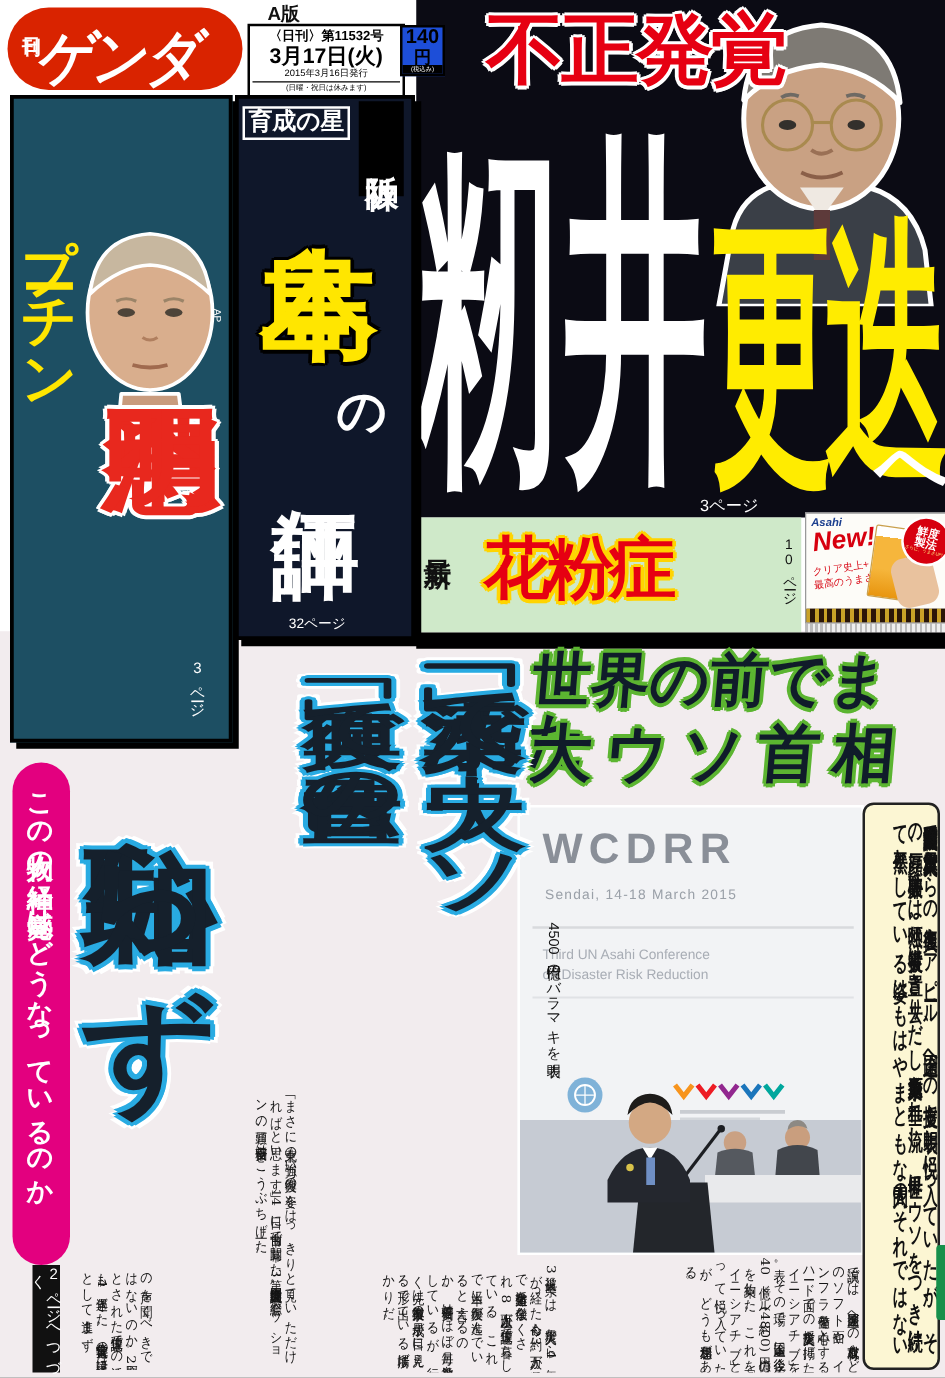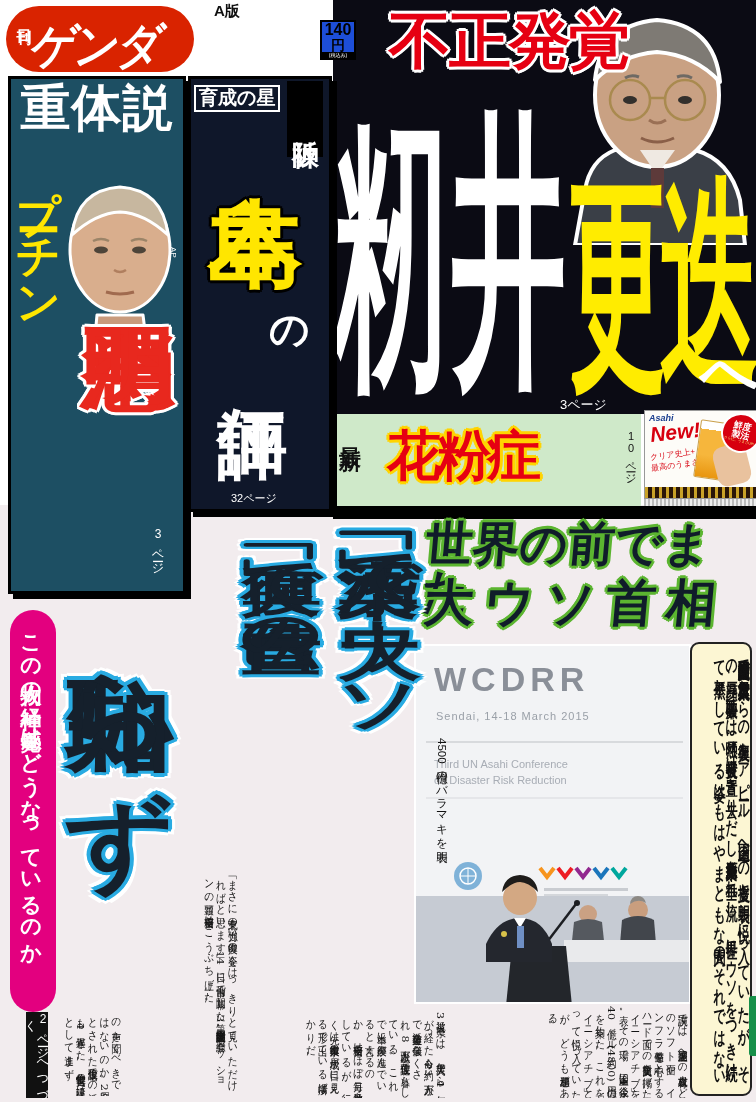--- a/index.html
+++ b/index.html
@@ -67,28 +67,33 @@
   <div class="abs b9" style="left:660px;top:172px;font-size:120px;line-height:1;color:#ffec00;transform:scale(0.83,1.85);transform-origin:top left;z-index:3;">迭</div>
   <div class="abs b9" style="left:700px;top:342px;font-size:58px;line-height:1;color:#fff;z-index:4;">へ</div>
   <div class="abs" style="left:560px;top:396px;font-size:13px;color:#fff;z-index:3;">3ページ</div>
 
   <div class="abs" style="left:6px;top:6px;width:188px;height:66px;background:#d92300;border-radius:34px;z-index:2;">
     <div class="abs" style="left:12px;top:12px;width:16px;font-size:15px;font-weight:900;color:#fff;line-height:1.3;writing-mode:vertical-rl;text-orientation:upright;">日刊</div>
     <div class="abs b9" style="left:32px;top:8px;font-size:44px;color:#fff;transform:skewX(-10deg) scaleY(1.1);transform-origin:left top;letter-spacing:-2px;">ゲンダイ</div>
   </div>
 
   <div class="abs" style="left:214px;top:2px;font-size:15px;font-weight:bold;color:#111;z-index:2;">A版</div>
+  <div class="abs" style="left:198px;top:19px;width:122px;background:#fff;border:2px solid #000;text-align:center;padding:1px 0;z-index:2;">
+    <div style="font-size:10.5px;font-weight:bold;">〈日刊〉第11532号</div>
+    <div style="font-size:17px;font-weight:900;line-height:1.05;">3月17日(火)</div>
+    <div style="font-size:7.5px;">2015年3月16日発行</div>
+    <div style="font-size:6px;border-top:1px solid #000;margin:1px 2px 0;">(日曜・祝日は休みます)</div>
+  </div>
   <div class="abs" style="left:320px;top:20px;width:32px;background:#1d4ed8;border:2px solid #000;text-align:center;z-index:3;">
     <div style="font-size:16px;font-weight:900;line-height:1;">140</div>
     <div style="font-size:14px;font-weight:900;line-height:1;">円</div>
     <div style="font-size:5px;background:#000;color:#fff;">(税込み)</div>
   </div>
 
   <div class="abs" style="left:8px;top:76px;width:172px;height:512px;background:#1d4f63;border:3px solid #000;box-shadow:5px 5px 0 #000;z-index:3;">
-    <div class="abs b9 ctr" style="left:0;top:4px;width:100%;font-size:50px;color:#fff;letter-spacing:1px;line-height:1;">重体説</div>
     <div class="abs vu b9" style="left:6px;top:78px;font-size:44px;color:#ffe600;line-height:1;">プーチン</div>
     <div class="abs" style="left:48px;top:86px;width:122px;height:182px;">
       <svg width="122" height="182" viewBox="0 0 122 182">
         <g stroke="#fff" stroke-width="3" stroke-linejoin="round">
           <path d="M35 182 L38 150 L84 150 L88 182 Z" fill="#c89b7d"></path>
           <ellipse cx="61" cy="85" rx="50" ry="62" fill="#d9ae8d"></ellipse>
           <path d="M13 70 Q18 25 61 22 Q104 25 109 70 Q85 48 61 47 Q37 48 13 70 Z" fill="#c7b79f"></path>
         </g>
         <g fill="#4d4439">
           <ellipse cx="42" cy="85" rx="7" ry="3.5"></ellipse>

